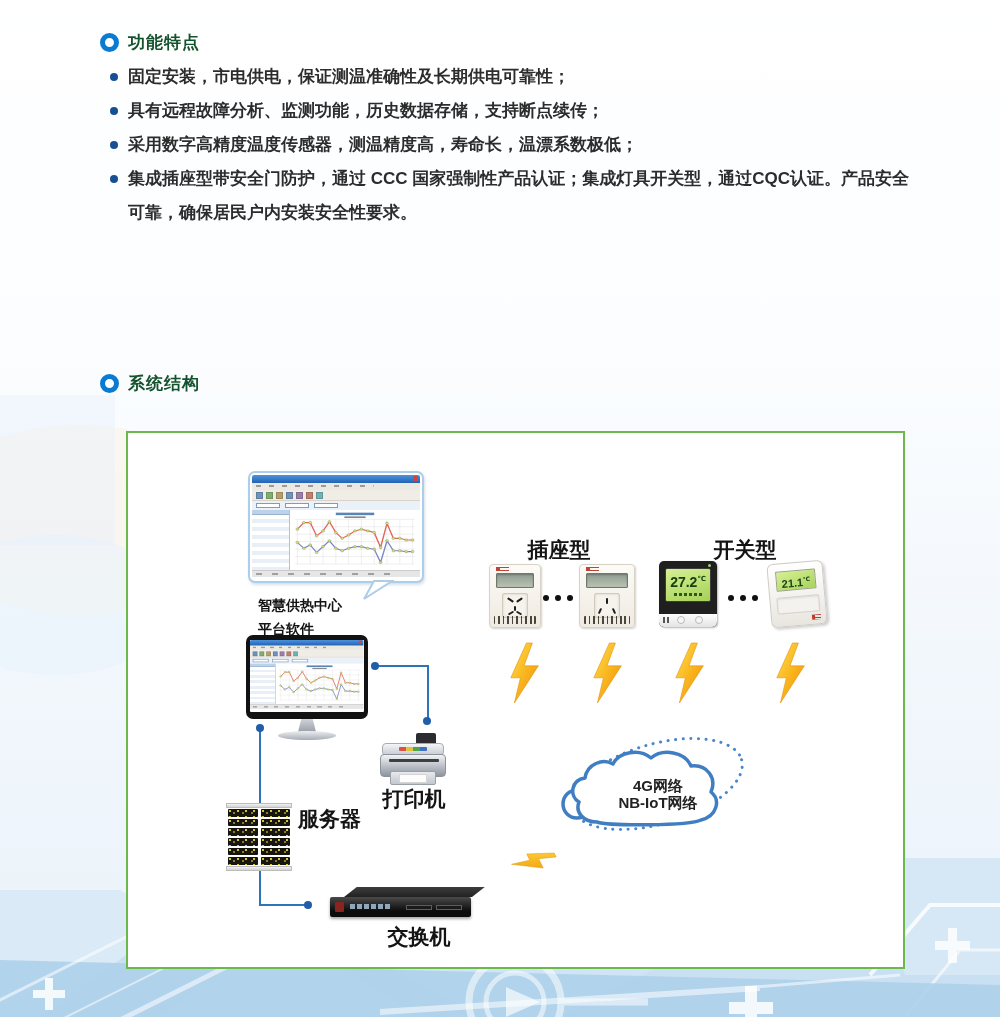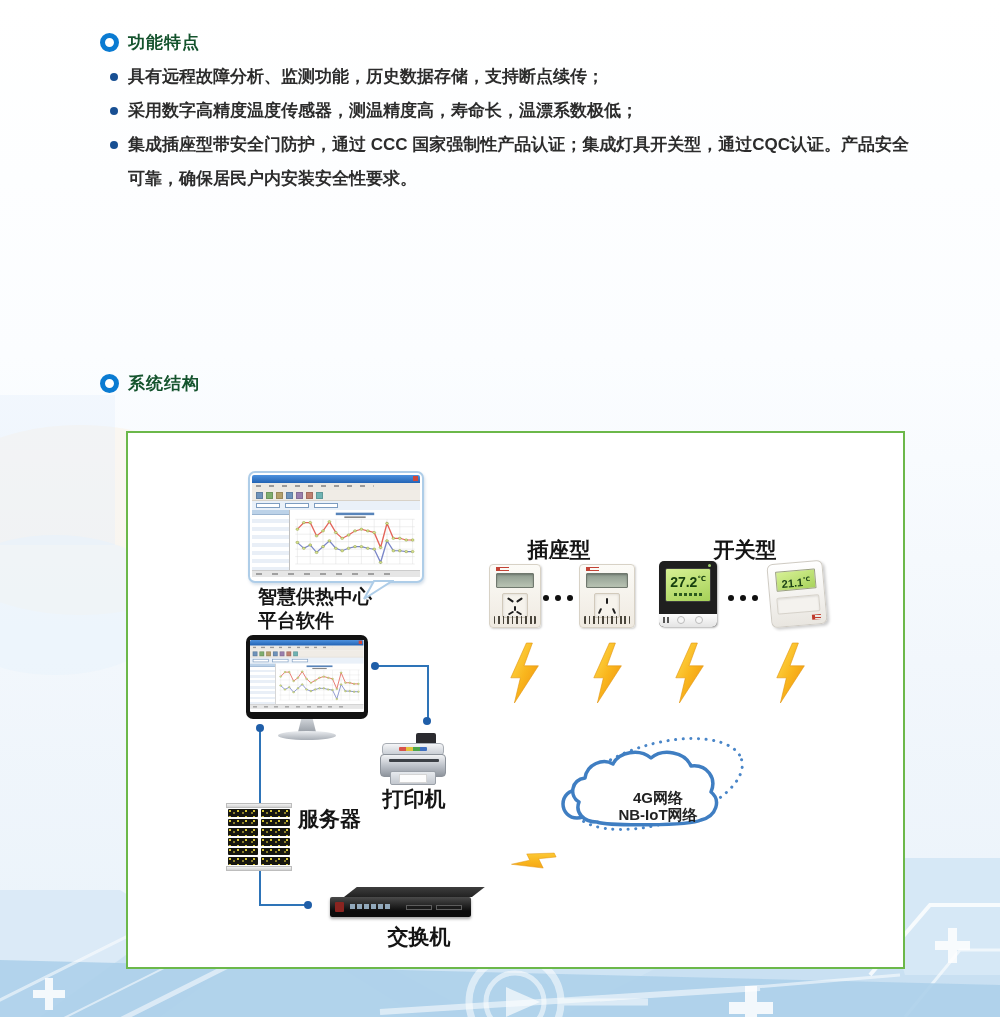--- a/index.html
+++ b/index.html
@@ -54,21 +54,21 @@
   .ma-th{height:5px;background:#bcd2e8;border-bottom:1px solid #9ab4d0;}
   .ma-rows{flex:1;background:repeating-linear-gradient(180deg,#ffffff 0 4px,#e9eff7 4px 8px),
       linear-gradient(90deg,transparent 17px,#cfd9e6 17px 18px,transparent 18px);}
   .ma-chart{flex:1;position:relative;margin:1px;}
   .ma-chart svg{position:absolute;inset:0;width:100%;height:100%;}
   .ma-status{height:7px;background:#e6e6e6;border-top:1px solid #ccc;
     background-image:repeating-linear-gradient(90deg,#a0a0a0 0 6px,transparent 6px 16px);
     background-size:80% 2px;background-repeat:no-repeat;background-position:4px 2px;}
 
   
-  .soft-label{left:130px;top:152px;font-size:19px;font-weight:600;color:#141414;line-height:24px;z-index:3;}
+  .soft-label{left:130px;top:160px;font-size:14px;font-weight:600;color:#141414;line-height:24px;z-index:3;}
 
   
   .monitor{left:118px;top:202px;width:122px;height:84px;background:#121212;border-radius:7px;padding:5px 4px;z-index:3;}
   .monitor .screen{width:114px;height:72px;background:#fff;overflow:hidden;border-radius:1px;}
   .monitor .screen .mini-app{transform:scale(0.675);transform-origin:0 0;}
   .mon-neck{left:170px;top:286px;width:18px;height:13px;background:linear-gradient(#cfd3d8,#9aa0a8);
     clip-path:polygon(18% 0,82% 0,100% 100%,0 100%);z-index:2;}
   .mon-base{left:150px;top:298px;width:58px;height:9px;background:linear-gradient(#eceef1,#a8aeb6);border-radius:50%;z-index:2;}
 
   
@@ -154,21 +154,21 @@
   .dots i{width:6px;height:6px;background:#101010;border-radius:50%;display:block;}
 
   
   .bolt{position:absolute;width:36px;height:86px;z-index:3;}
   .bolt svg{width:100%;height:100%;}
   .hbolt{left:378px;top:404px;width:56px;height:48px;display:flex;align-items:center;justify-content:center;}
   .hbolt svg{width:26px;height:52px;transform:rotate(64deg);}
 
   
   .cloud-wrap{left:430px;top:288px;width:200px;height:132px;z-index:3;}
-  .cloud-text{left:460px;top:356px;width:140px;text-align:center;font-size:15px;font-weight:600;color:#222;
+  .cloud-text{left:460px;top:344px;width:140px;text-align:center;font-size:15px;font-weight:600;color:#222;
     line-height:17px;z-index:4;}
 </style>
 </head>
 <body>
 
 <svg width="0" height="0" style="position:absolute" aria-hidden="true">
   <defs>
     <linearGradient id="boltGrad" x1="0" y1="0" x2="1" y2="1">
       <stop offset="0" stop-color="#ffdf52"></stop>
         <stop offset="0.5" stop-color="#f9b61e"></stop>
@@ -209,20 +209,24 @@
   </g>
   <polygon points="506,987 540,1002 506,1017" fill="#ffffff" opacity="0.65"></polygon>
 </svg>
 
 <div class="sec-title" id="features-title">
   <span class="ring"></span>
   <span class="t">功能特点</span>
 </div>
 
 <ul class="feature-list">
+  <li>
+      <span class="bdot"></span>
+      <span class="btxt">固定安装，市电供电，保证测温准确性及长期供电可靠性；</span>
+    </li>
   <li>
       <span class="bdot"></span>
       <span class="btxt">具有远程故障分析、监测功能，历史数据存储，支持断点续传；</span>
     </li>
   <li>
       <span class="bdot"></span>
       <span class="btxt">采用数字高精度温度传感器，测温精度高，寿命长，温漂系数极低；</span>
     </li>
   <li>
       <span class="bdot"></span>

